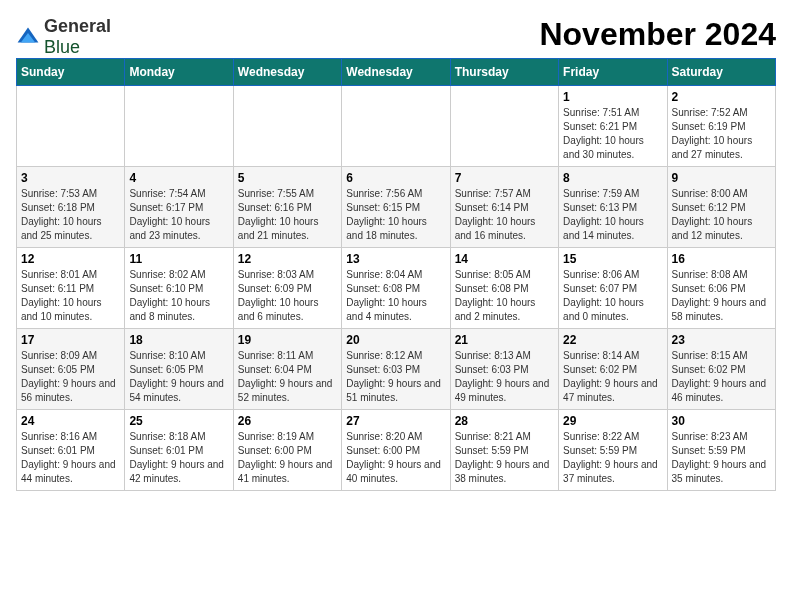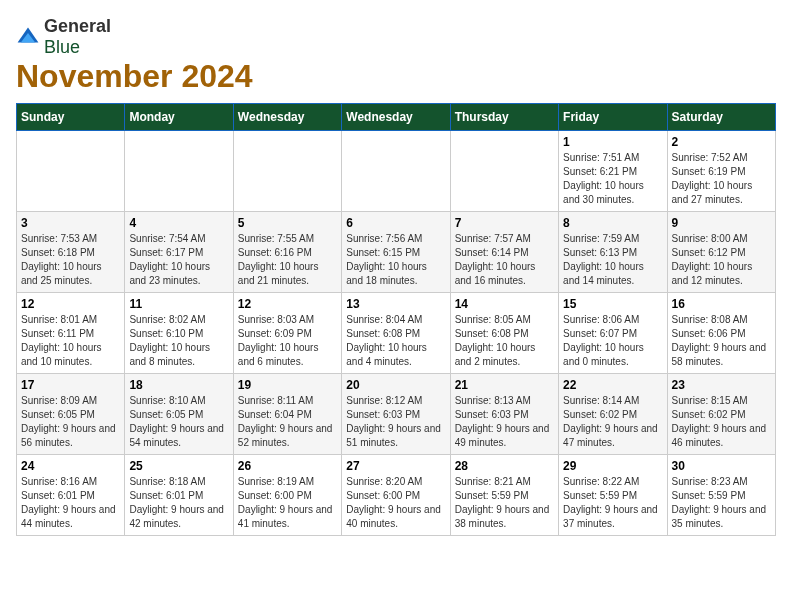--- a/index.html
+++ b/index.html
@@ -7,22 +7,20 @@
       font-family: Arial, sans-serif;
       background: #fff;
       width: 792px;
       min-height: 612px;
       padding: 16px;
     }
     .header-area {
       display: flex;
       justify-content: space-between;
       align-items: flex-start;
-      margin-bottom: 8px;
-      flex-direction: column;
     }
     .logo {
       display: flex;
       align-items: center;
       gap: 4px;
     }
     .logo-text-general {
       font-size: 18px;
       font-weight: bold;
       color: #333;
@@ -35,33 +33,33 @@
     .logo-icon {
       width: 24px;
       height: 24px;
     }
     .title-area {
       text-align: right;
     }
     .month-title {
       font-size: 32px;
       font-weight: bold;
-      color: #a16207;
+      color: #000000;
     }
     .location-title {
       font-size: 15px;
       color: #555;
     }
     .calendar-table {
       width: 100%;
       border-collapse: collapse;
       font-size: 11px;
     }
     .calendar-table thead tr {
-      background-color: #14532d;
+      background-color: #0f766e;
       color: #fff;
     }
     .calendar-table thead th {
       padding: 6px 4px;
       text-align: left;
       font-size: 12px;
       font-weight: bold;
       border: 1px solid #1565c0;
     }
     .calendar-table tbody td {

